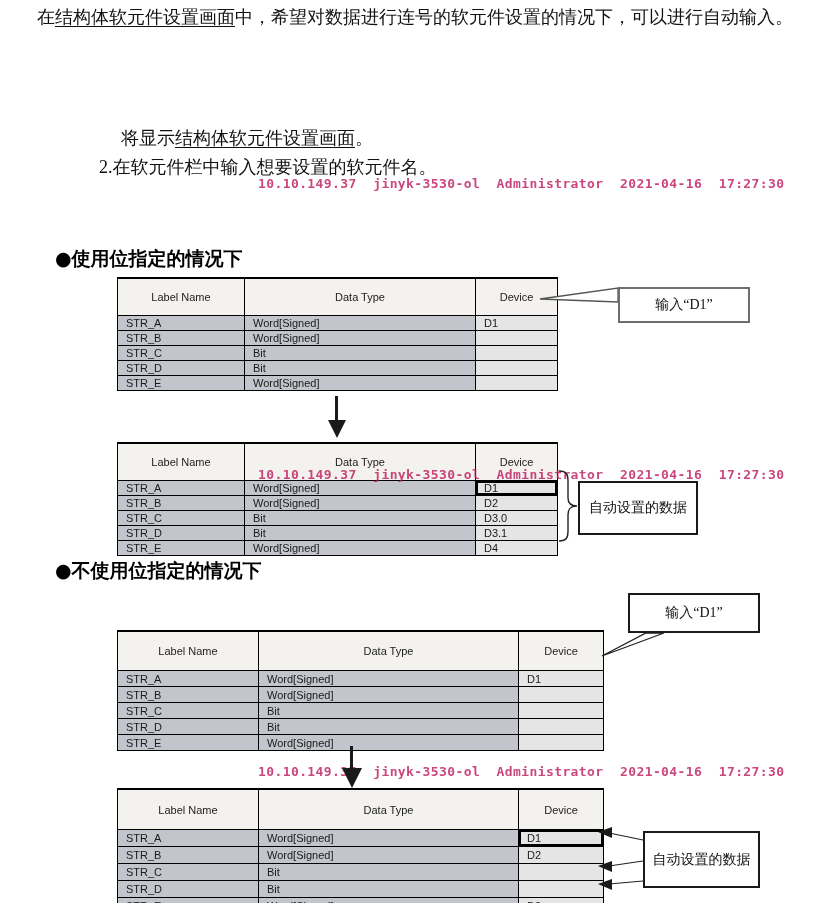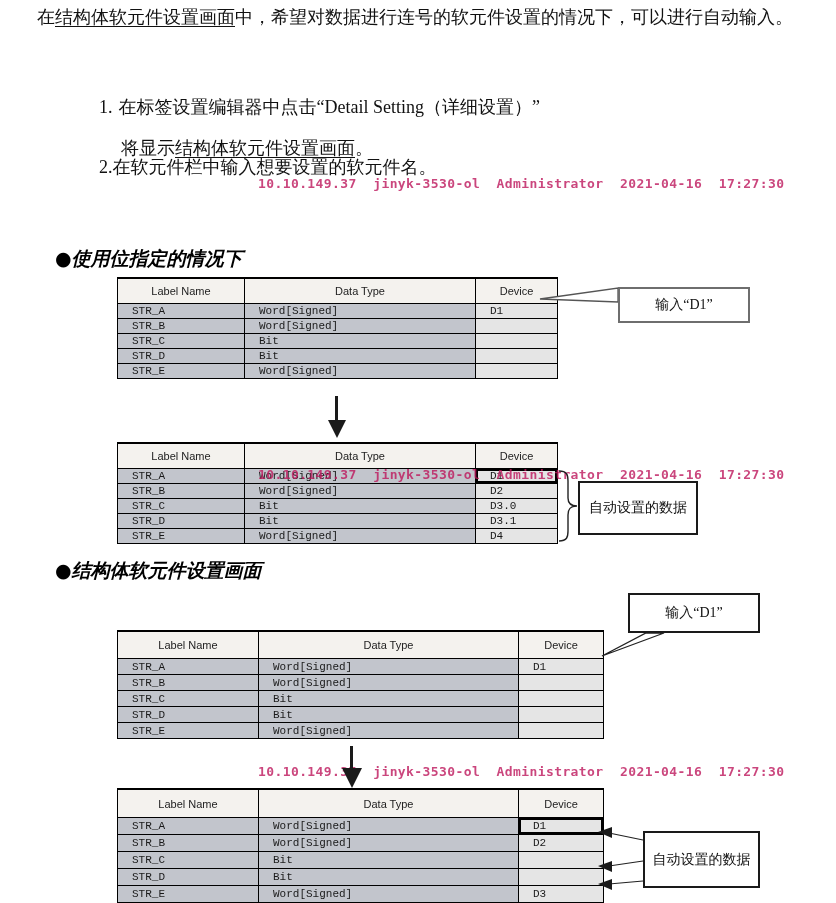--- a/index.html
+++ b/index.html
@@ -2,53 +2,52 @@
 <html><head>
 <meta charset="utf-8">
 <style>
   html,body{margin:0;padding:0;background:#fff;}
   #page{position:relative;width:801px;height:903px;background:#ffffff;overflow:hidden;
         font-family:"Liberation Serif","DejaVu Serif",serif;color:#111;}
   .abs{position:absolute;}
   .cn{font-size:18px;line-height:1.15;white-space:nowrap;}
   .u{text-decoration:underline;text-underline-offset:3px;}
   .sec-title{font-family:"DejaVu Sans","Liberation Sans",sans-serif;font-weight:bold;
-             font-size:19px;white-space:nowrap;color:#000;font-style:italic;}
+             font-size:19px;white-space:nowrap;color:#000;}
   .op-box{width:136px;height:19px;border:2px solid #1a1a1a;text-align:center;
           font-size:16px;line-height:19px;letter-spacing:4px;
           background:linear-gradient(to bottom,#ffffff 0 52%,#d6d6d6 52% 100%);}
   .callout{border:2px solid #6e6e6e;background:#fff;display:flex;align-items:center;
            justify-content:center;font-size:14px;z-index:6;white-space:nowrap;}
   .callout.dark{border-color:#1a1a1a;}
   .wm{font-family:"DejaVu Sans Mono","Liberation Mono",monospace;font-weight:bold;
       font-size:13px;letter-spacing:.4px;color:#be185d;opacity:.8;white-space:pre;z-index:4;}
   .overlay{position:absolute;left:0;top:0;z-index:5;pointer-events:none;}
   table.dt{border-collapse:collapse;table-layout:fixed;background:#fff;
            font-family:"Liberation Sans","DejaVu Sans",sans-serif;font-size:11px;
            border:1px solid #000;border-top:2px solid #000;}
   table.dt th{background:#f4f2ee;border:1px solid #000;font-weight:normal;text-align:center;
-              padding:6px;font-size:11px;color:#222;}
-  table.dt td{border:1px solid #000;padding:0 2px 0 14px;white-space:nowrap;overflow:hidden;color:#1a1a1a;font-family:Liberation Mono, monospace;}
+              padding:12px;font-size:11px;color:#222;}
+  table.dt td{border:1px solid #000;padding:0 2px 0 8px;white-space:nowrap;overflow:hidden;color:#1a1a1a;}
   table.dt td.g{background:#c2c5cc;}
   table.dt td.dev{background:#e5e5e5;}
   .t12 th{height:12px;} .t12 td{height:14px;}
   .t3 th{height:14px;}  .t3 td{height:15px;}
   .t4 th{height:15px;}  .t4 td{height:16px;}
   .selcell{box-shadow:inset 0 0 0 2px #000;}
 </style>
 </head>
 <body>
 
 <div id="page">
 
   <div class="abs cn" style="left:37px;top:7px"><span>在</span><span class="u">结构体软元件设置画面</span><span>中，希望对数据进行连号的软元件设置的情况下，可以进行自动输入。</span></div>
 
 
-  <div class="abs cn" style="left:99px;top:97px"><span>1.</span><span style="margin-left:6px">在标签设置编辑器中点击“Detail Setting（详细设置）”</span></div>
-  <div class="abs cn" style="left:121px;top:138px"><span>将显示</span><span class="u">结构体软元件设置画面</span><span>。</span></div>
+  <div class="abs cn" style="left:121px;top:128px"><span>将显示</span><span class="u">结构体软元件设置画面</span><span>。</span></div>
 
   <div class="abs cn" style="left:99px;top:157px"><span>2.</span><span style="">在软元件栏中输入想要设置的软元件名。</span></div>
 
   <div class="abs wm" style="left:258px;top:176px">10.10.149.37  jinyk-3530-ol  Administrator  2021-04-16  17:27:30  3C-</div>
   <div class="abs wm" style="left:258px;top:467px">10.10.149.37  jinyk-3530-ol  Administrator  2021-04-16  17:27:30  3C-</div>
   <div class="abs wm" style="left:258px;top:764px">10.10.149.37  jinyk-3530-ol  Administrator  2021-04-16  17:27:30  3C-</div>
 
   <div class="abs sec-title" style="left:55px;top:246px">●使用位指定的情况下</div>
 
   <table class="dt t12 abs" style="left:117px;top:277px">
@@ -132,21 +131,21 @@
       <tr>
           <td class="g">STR_E</td>
           <td class="g">Word[Signed]</td>
           <td class="dev">D4</td>
         </tr>
     </tbody>
   </table>
 
   <div class="abs callout dark" style="left:578px;top:481px;width:116px;height:50px">自动设置的数据</div>
 
-  <div class="abs sec-title" style="left:55px;top:558px">●结构体软元件设置画面</div>
+  <div class="abs sec-title" style="left:55px;top:558px">●不使用位指定的情况下</div>
 
   <div class="abs callout dark" style="left:628px;top:593px;width:128px;height:36px">输入“D1”</div>
 
   <table class="dt t3 abs" style="left:117px;top:630px">
     <colgroup>
         <col style="width:141px">
         <col style="width:260px">
         <col style="width:85px">
       </colgroup>
     <thead>

